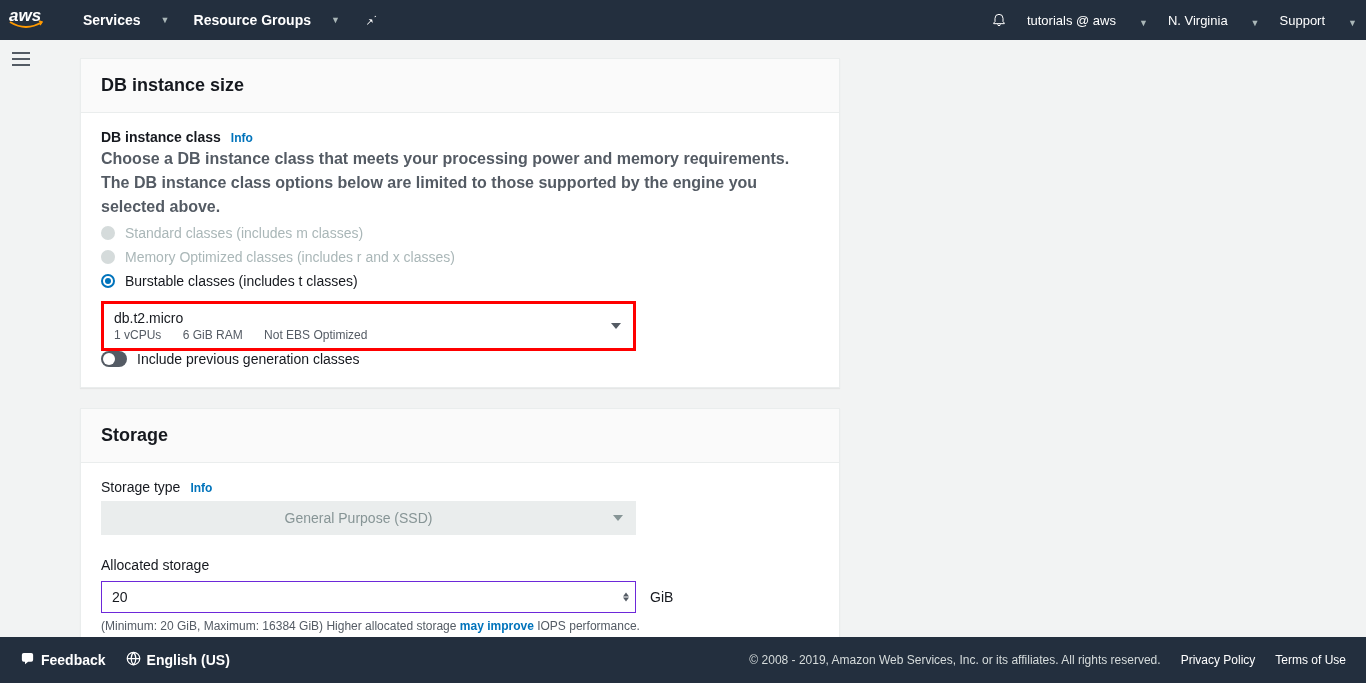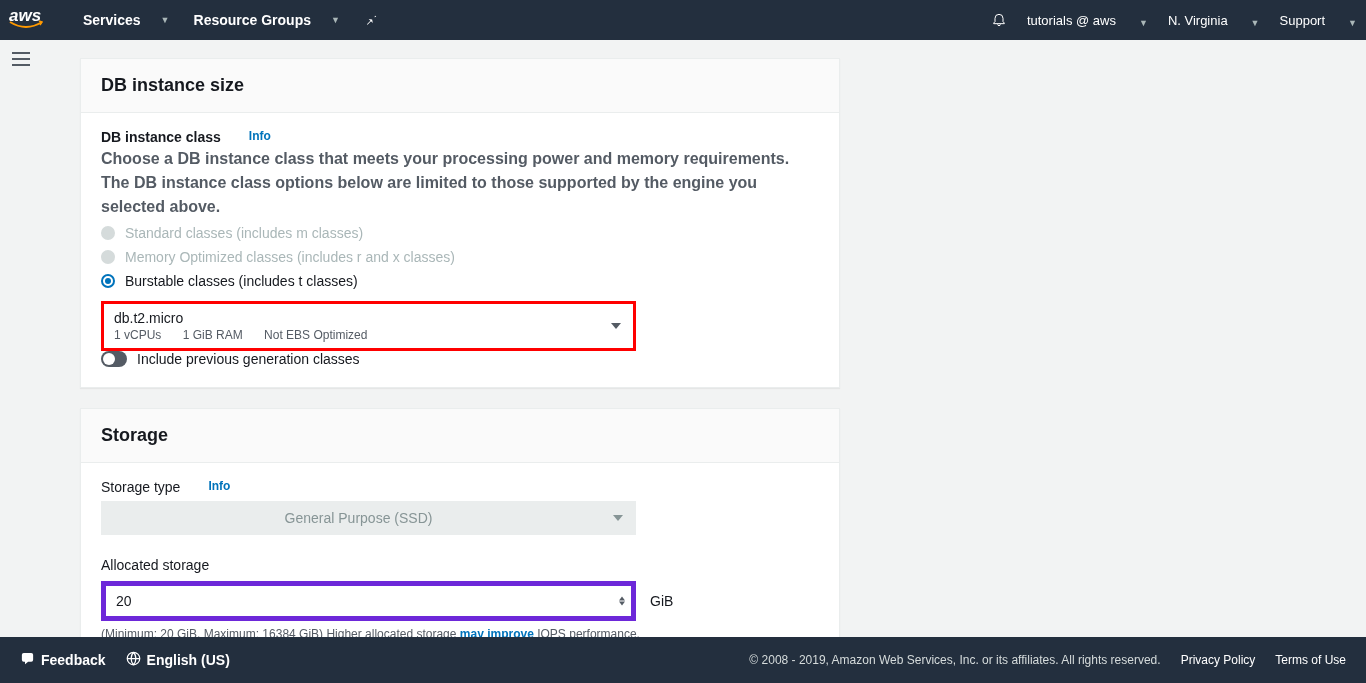--- a/index.html
+++ b/index.html
@@ -21,21 +21,21 @@
 .hamburger span { height: 2px; background: #545b64; }
 
 
 .main { position: absolute; top: 40px; left: 40px; right: 0; bottom: 33px; overflow: hidden; padding: 18px 40px 0 40px; }
 
 .card { background: #fff; border: 1px solid #eaeded; box-shadow: 0 1px 1px rgba(0,0,0,0.05); margin-bottom: 20px; width: 760px; }
 .card-header { padding: 16px 20px; border-bottom: 1px solid #eaeded; background: #fafafa; }
 .card-header h2 { font-size: 18px; font-weight: 700; color: #16191f; }
 .card-body { padding: 16px 20px 20px 20px; }
 
-.field-label-row { display: flex; align-items: flex-start; gap: 28px; margin-bottom: 2px; }
+.field-label-row { display: flex; align-items: flex-end; gap: 10px; margin-bottom: 2px; }
 .field-label { font-weight: 700; font-size: 14px; }
 .info-link { color: #0073bb; font-size: 12px; font-weight: 700; cursor: pointer; }
 .field-desc { font-size: 16px; color: #545b64; line-height: 1.5; margin-bottom: 2px; max-width: 700px; font-weight: 600; }
 
 .radio-row { display: flex; align-items: center; gap: 10px; padding: 4px 0; }
 .radio-row.disabled .radio-label { color: #aab7b8; }
 .radio-circle { width: 14px; height: 14px; border-radius: 50%; border: 2px solid #aab7b8; display: inline-block; flex-shrink: 0; }
 .radio-row.disabled .radio-circle { background: #d5dbdb; border-color: #d5dbdb; }
 .radio-row.selected .radio-circle { border-color: #0073bb; position: relative; }
 .radio-row.selected .radio-circle::after { content: ''; position: absolute; top: 2px; left: 2px; width: 6px; height: 6px; border-radius: 50%; background: #0073bb; }
@@ -49,21 +49,21 @@
 .select-caret { position: absolute; right: 12px; top: 50%; transform: translateY(-50%); width: 0; height: 0; border-left: 5px solid transparent; border-right: 5px solid transparent; border-top: 6px solid #545b64; }
 
 .select-box.disabled { background: #eaeded; color: #879596; border: 1px solid #eaeded; padding: 8px 30px 8px 10px; cursor: default; text-align: center; }
 .select-box.disabled .select-caret { border-top-color: #879596; }
 
 .toggle-row { display: flex; align-items: center; gap: 10px; }
 .toggle { width: 26px; height: 16px; background: #545b64; border-radius: 8px; position: relative; cursor: pointer; }
 .toggle::after { content: ''; position: absolute; left: 2px; top: 2px; width: 12px; height: 12px; background: #fff; border-radius: 50%; }
 
 .input-row { display: flex; align-items: center; gap: 14px; }
-.num-input { border: 5px solid #6d28d9; padding: 7px 24px 7px 10px; width: 535px; font-size: 14px; position: relative; background: #fff; }
+.num-input { border: 1px solid #6d28d9; padding: 7px 24px 7px 10px; width: 535px; font-size: 14px; position: relative; background: #fff; }
 .num-input .spinner { position: absolute; right: 6px; top: 50%; transform: translateY(-50%); display: flex; flex-direction: column; gap: 1px; }
 .num-input .spinner span { width: 0; height: 0; border-left: 3px solid transparent; border-right: 3px solid transparent; }
 .num-input .spinner .up { border-bottom: 4px solid #545b64; }
 .num-input .spinner .dn { border-top: 4px solid #545b64; }
 .unit { font-size: 14px; }
 
 .hint { font-size: 12px; color: #545b64; margin-top: 6px; }
 .hint a { color: #0073bb; font-weight: 700; text-decoration: none; cursor: pointer; }
 
 
@@ -153,21 +153,21 @@
       </div>
       <div class="radio-row selected">
         <span class="radio-circle"></span>
         <span class="radio-label">Burstable classes (includes t classes)</span>
       </div>
 
       <div class="select-box highlighted">
         <div class="select-main">db.t2.micro</div>
         <div class="select-sub">
           <span>1 vCPUs</span>
-          <span>1 GiB RAM</span>
+          <span>6 GiB RAM</span>
           <span>Not EBS Optimized</span>
         </div>
         <div class="select-caret"></div>
       </div>
 
       <div class="toggle-row">
         <div class="toggle"></div>
         <span>Include previous generation classes</span>
       </div>
     </div>

